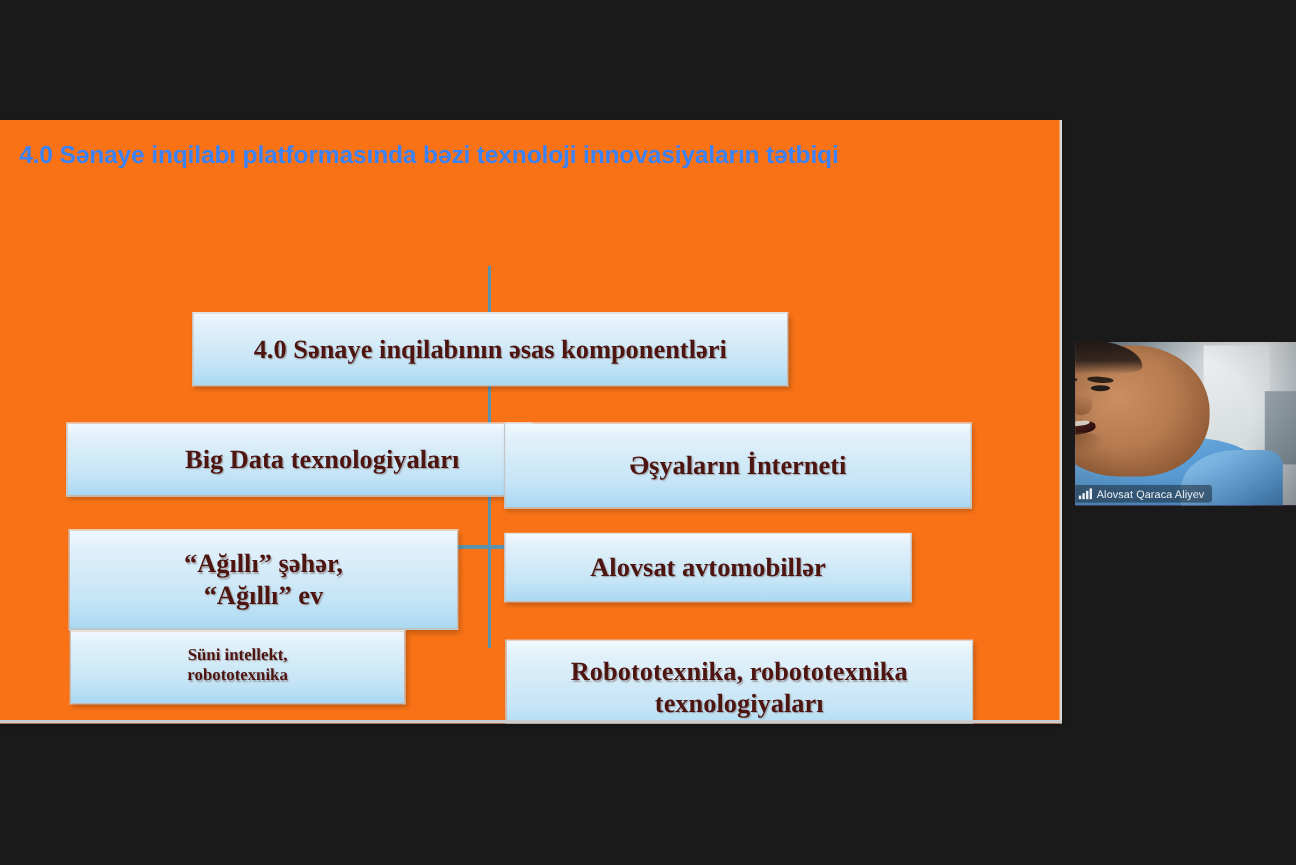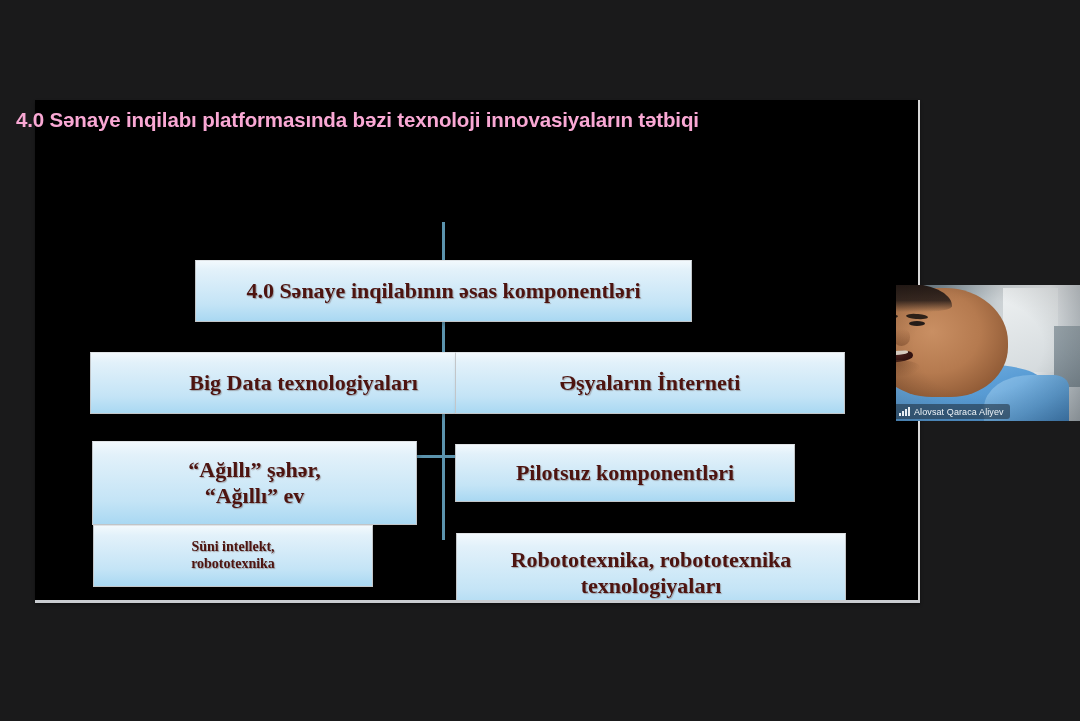--- a/index.html
+++ b/index.html
@@ -16,24 +16,23 @@
     font-family: "Liberation Sans", sans-serif;
   }
 
   
   #slide {
     position: absolute;
     left: 0;
     top: 100px;
     width: 885px;
     height: 503px;
-    background: #000000;
+    background: #f97316;
     overflow: hidden;
     box-shadow: 0 2px 3px rgba(0,0,0,0.35);
-    margin-left: 35px;
   }
   #slide-edge-right {
     position: absolute;
     right: 0;
     top: 0;
     width: 2px;
     height: 100%;
     background: #d8d8d8;
   }
   #slide-edge-bottom {
@@ -42,27 +41,27 @@
     bottom: 0;
     width: 100%;
     height: 3px;
     background: #c9ccd0;
   }
 
   
   #slide-title {
     position: absolute;
     left: 16px;
-    top: 108px;
+    top: 118px;
     width: 850px;
     font-family: "Liberation Sans", sans-serif;
     font-weight: bold;
     font-size: 20.5px;
     letter-spacing: -0.15px;
-    color: #f9a8d4;
+    color: #3b82f6;
     white-space: nowrap;
   }
 
   
   #connectors {
     position: absolute;
     left: 0;
     top: 0;
     width: 885px;
     height: 503px;
@@ -86,21 +85,21 @@
     color: #4d1410;
     text-shadow: 1px 1px 1px rgba(120,110,110,0.55);
     line-height: 1.18;
     padding: 2px 6px;
   }
   .node .lbl { display: block; width: 100%; }
 
   
   #node-root      { left: 160px; top: 160px; width: 497px; height: 62px; font-size: 22px; }
   #node-bigdata   { left: 55px;  top: 252px; width: 389px; height: 62px; font-size: 22px; padding-left: 44px; }
-  #node-iot       { left: 420px; top: 252px; width: 390px; height: 62px; font-size: 22px; }
+  #node-iot       { left: 420px; top: 252px; width: 390px; height: 72px; font-size: 22px; }
   #node-smart     { left: 57px;  top: 341px; width: 325px; height: 84px; font-size: 22px; font-family: Liberation Serif, serif; }
   #node-pilotsuz  { left: 420px; top: 344px; width: 340px; height: 58px; font-size: 22px; }
   #node-ai        { left: 58px;  top: 425px; width: 280px; height: 62px; font-size: 14px; }
   #node-robo      { left: 421px; top: 433px; width: 390px; height: 80px; font-size: 22px; }
 
   
   #video-tile {
     position: absolute;
     left: 896px;
     top: 285px;
@@ -242,21 +241,21 @@
       <span class="lbl">Big Data texnologiyaları</span>
     </div>
     <div class="node" id="node-iot">
       <span class="lbl">Əşyaların İnterneti</span>
     </div>
 
     <div class="node" id="node-smart">
       <span class="lbl">“Ağıllı” şəhər,<br>“Ağıllı” ev</span>
     </div>
     <div class="node" id="node-pilotsuz">
-      <span class="lbl">Pilotsuz komponentləri</span>
+      <span class="lbl">Alovsat avtomobillər</span>
     </div>
 
     <div class="node" id="node-ai">
       <span class="lbl">Süni intellekt,<br>robototexnika</span>
     </div>
     <div class="node" id="node-robo">
       <span class="lbl">Robototexnika, robototexnika texnologiyaları</span>
     </div>
 
     <div id="slide-edge-right"></div>

